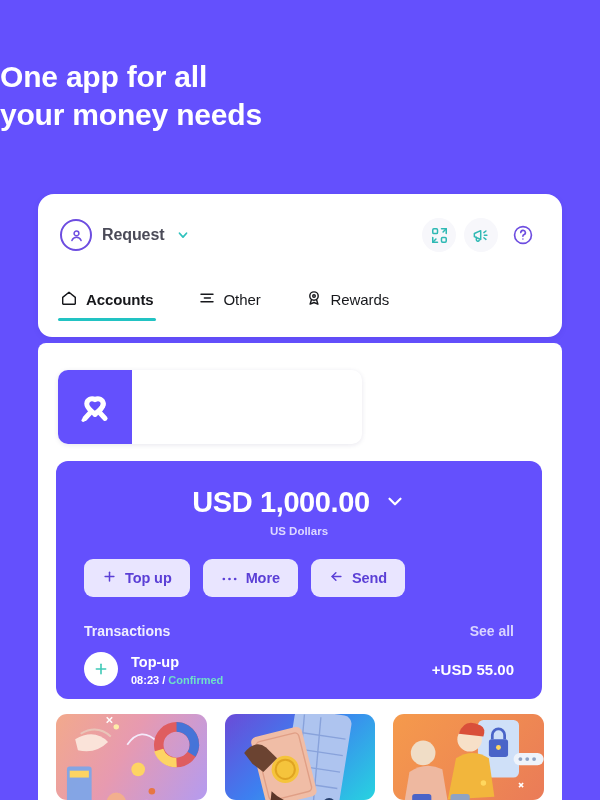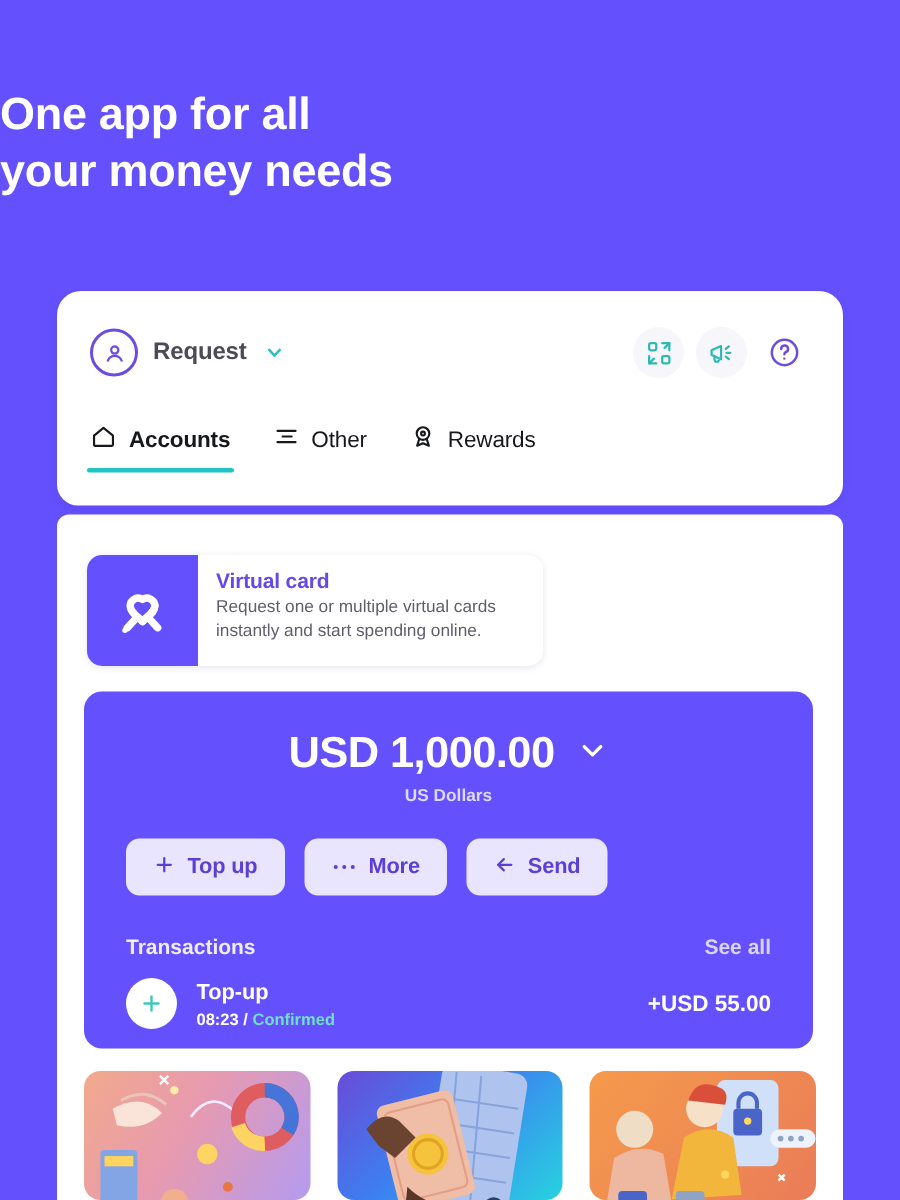--- a/index.html
+++ b/index.html
@@ -65,25 +65,25 @@
   }
   .round-btn {
     width: 34px; height: 34px; border-radius: 50%;
     background: #f7f7fb;
     display: flex; align-items: center; justify-content: center;
   }
   .round-btn.plain { background: transparent; }
 
   
   .tabs {
-    position: absolute; left: 0; bottom: 16px;
+    position: absolute; left: 0; bottom: 4px;
     width: 100%; height: 61px;
-    display: flex; align-items: flex-end;
+    display: flex; align-items: center;
     padding: 6px 20px 0 20px;
-    gap: 24px;
+    gap: 40px;
   }
   .tab {
     position: relative;
     display: flex; align-items: center; gap: 8px;
     padding: 4px 2px 16px 2px;
   }
   .tab-label {
     font-size: 15px; color: #17181c; font-weight: normal;
     letter-spacing: -0.1px;
   }
@@ -302,24 +302,20 @@
 
     <div class="promo">
       <div class="promo-icon">
         <svg width="44" height="44" viewBox="0 0 48 48" fill="none" stroke="#ffffff" stroke-width="5.4" stroke-linecap="round" stroke-linejoin="round">
           <path d="M24 32c-3.5-4-9-6.2-9-11.6A5.8 5.8 0 0 1 24 16a5.8 5.8 0 0 1 9 4.4C33 25.8 27.5 28 24 32z"></path>
           <path d="M24 32c3.5-4 9-6.2 9-11.6"></path>
           <path d="M18.5 30.5 13 36.5"></path>
           <path d="M29.5 30.5 35 36.5"></path>
           <circle cx="11.2" cy="38.4" r="1.9" fill="#ffffff" stroke="none"></circle>
         </svg>
-      </div>
-      <div class="promo-text">
-        <div class="promo-title">Virtual card</div>
-        <div class="promo-desc">Request one or multiple virtual cards instantly and start spending online.</div>
       </div>
     </div>
 
     <div class="balance-card">
 
       <div class="balance-head">
         <div class="balance-amount">
           <span>USD 1,000.00</span>
           <span>
             <svg width="22" height="22" viewBox="0 0 24 24" fill="none" stroke="#ffffff" stroke-width="2.4" stroke-linecap="round" stroke-linejoin="round">

